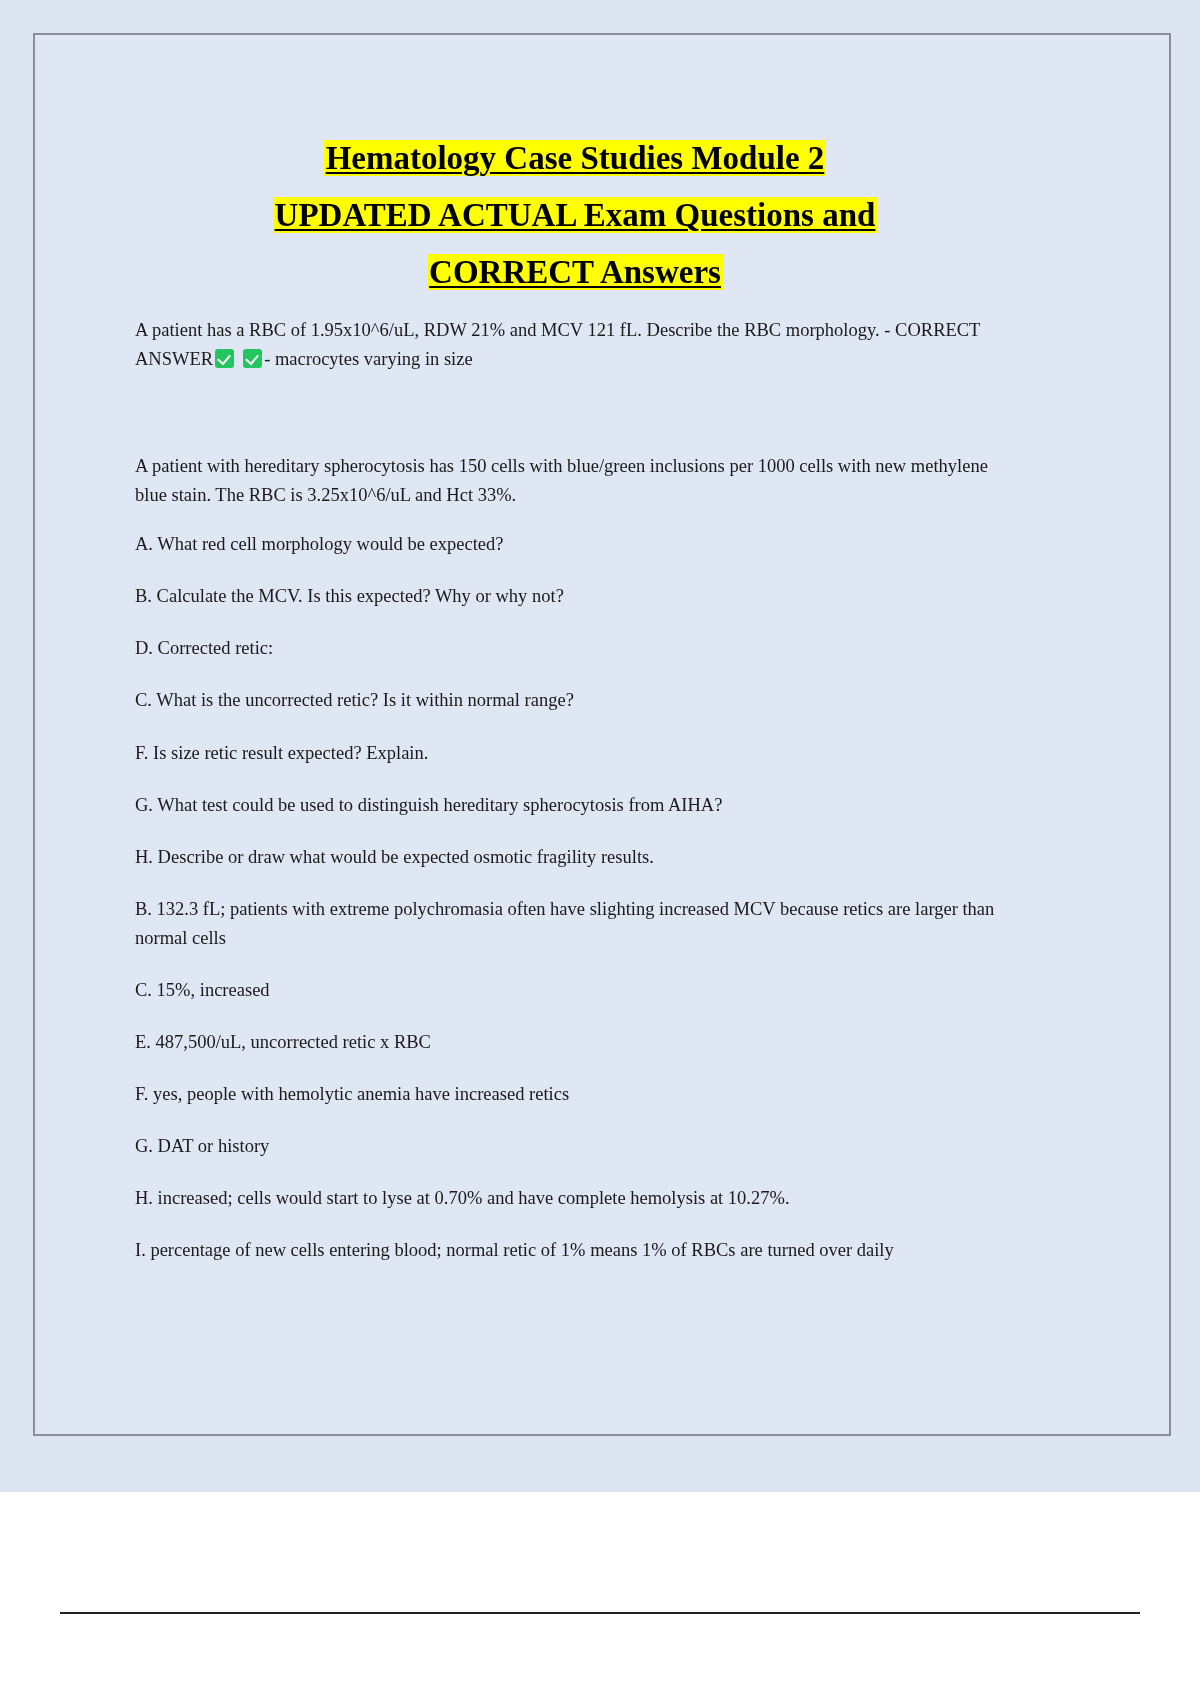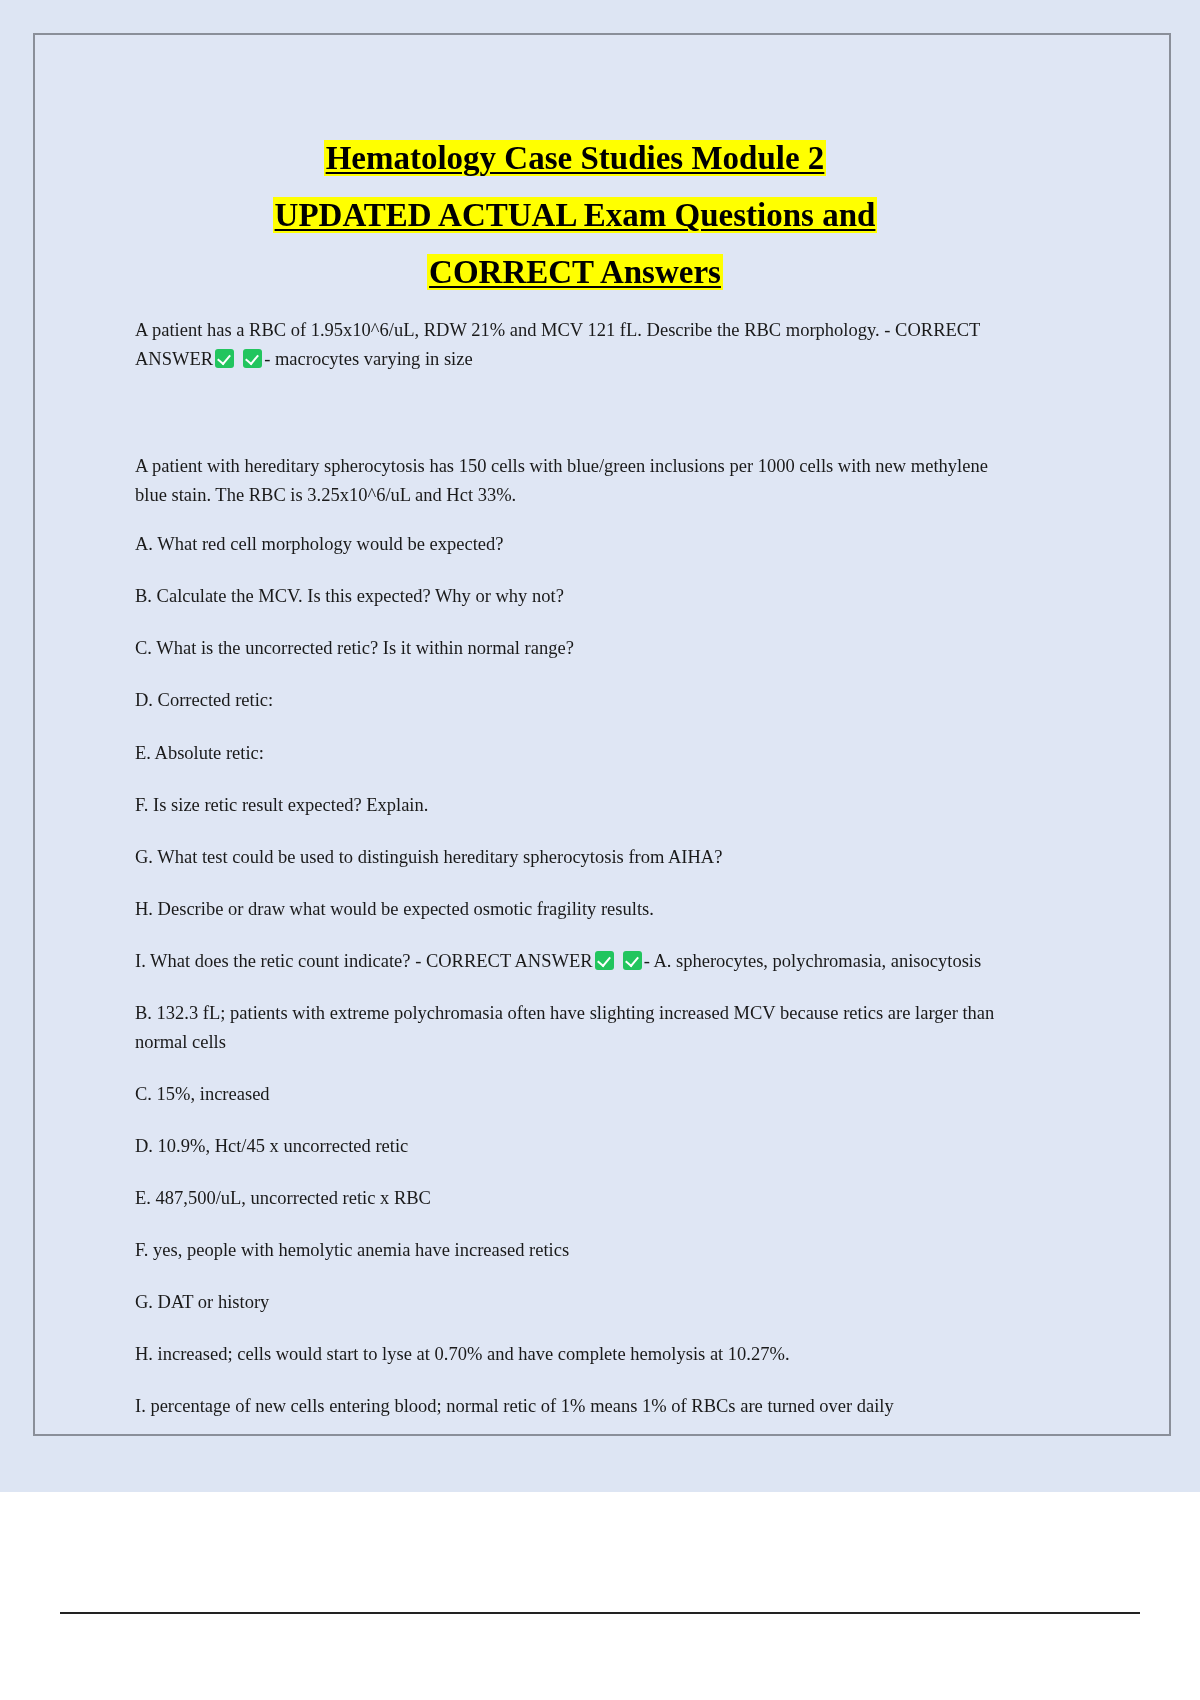--- a/index.html
+++ b/index.html
@@ -132,34 +132,29 @@
     </h1>
 
     <p class="para gap-after">
       <span>A patient has a RBC of 1.95x10^6/uL, RDW 21% and MCV 121 fL. Describe the RBC morphology. - CORRECT ANSWER</span><span class="check"></span><span class="check sp"></span><span>- macrocytes varying in size</span>
     </p>
 
     <p class="para tight">A patient with hereditary spherocytosis has 150 cells with blue/green inclusions per 1000 cells with new methylene blue stain. The RBC is 3.25x10^6/uL and Hct 33%.</p>
 
     <p class="para">A. What red cell morphology would be expected?</p>
     <p class="para">B. Calculate the MCV. Is this expected? Why or why not?</p>
+    <p class="para">D. Corrected retic:</p>
     <p class="para">C. What is the uncorrected retic? Is it within normal range?</p>
-    <p class="para">D. Corrected retic:</p>
-    <p class="para">E. Absolute retic:</p>
     <p class="para">F. Is size retic result expected? Explain.</p>
     <p class="para">G. What test could be used to distinguish hereditary spherocytosis from AIHA?</p>
     <p class="para">H. Describe or draw what would be expected osmotic fragility results.</p>
 
-    <p class="para">
-      <span>I. What does the retic count indicate? - CORRECT ANSWER</span><span class="check"></span><span class="check sp"></span><span>- A. spherocytes, polychromasia, anisocytosis</span>
-    </p>
 
     <p class="para">B. 132.3 fL; patients with extreme polychromasia often have slighting increased MCV because retics are larger than normal cells</p>
     <p class="para">C. 15%, increased</p>
-    <p class="para">D. 10.9%, Hct/45 x uncorrected retic</p>
     <p class="para">E. 487,500/uL, uncorrected retic x RBC</p>
     <p class="para">F. yes, people with hemolytic anemia have increased retics</p>
     <p class="para">G. DAT or history</p>
     <p class="para">H. increased; cells would start to lyse at 0.70% and have complete hemolysis at 10.27%.</p>
     <p class="para">I. percentage of new cells entering blood; normal retic of 1% means 1% of RBCs are turned over daily</p>
 
   </div>
 
   <div class="bottom-white"></div>
   <div class="footer-rule"></div>

